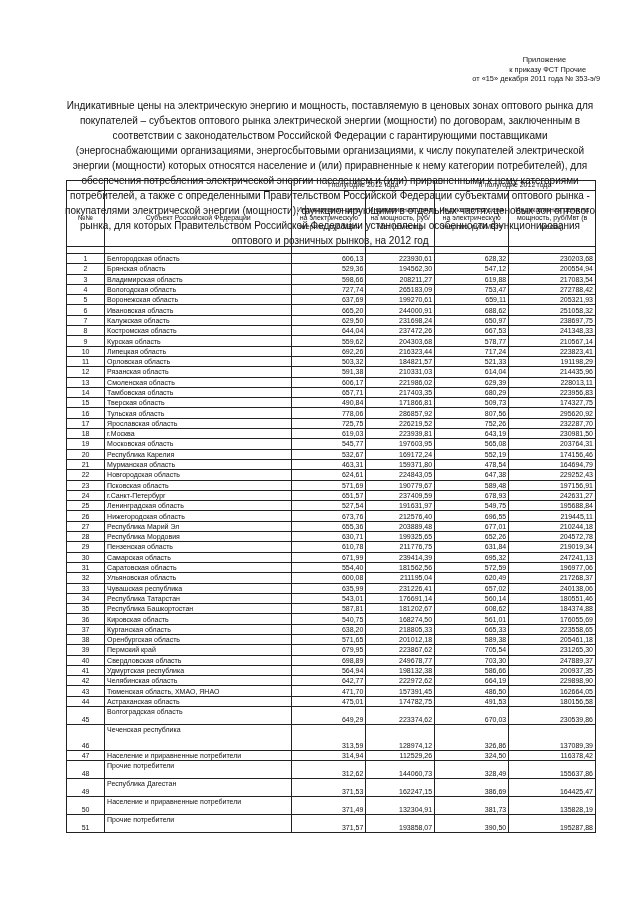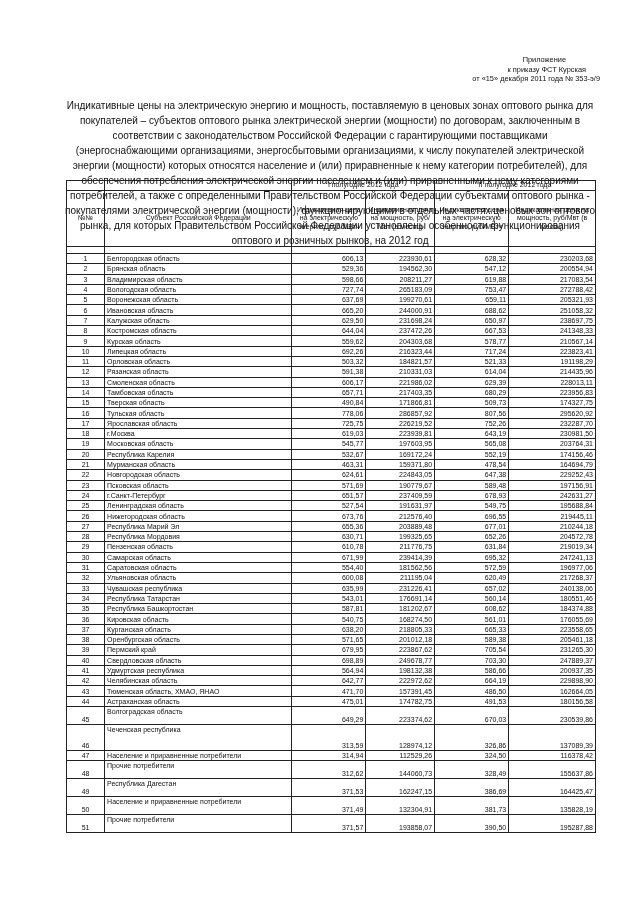--- a/index.html
+++ b/index.html
@@ -23,21 +23,21 @@
   table.t tr.tall td { height: 17px; vertical-align: bottom; }
   table.t tr.tall td.name { vertical-align: top; }
   table.t tr.xtall td { height: 25px; vertical-align: bottom; }
   table.t tr.xtall td.name { vertical-align: top; }
 </style>
 </head>
 <body>
 
 <div class="appendix">
   <div class="a1">Приложение</div>
-  <div class="a2">к приказу ФСТ Курская</div>
+  <div class="a2">к приказу ФСТ Прочие</div>
   <div class="a3">от «15» декабря 2011 года  № 353-э/9</div>
 </div>
 
 <div class="title">Индикативные цены на электрическую энергию и мощность, поставляемую в ценовых зонах оптового рынка для покупателей – субъектов оптового рынка электрической энергии (мощности) по договорам, заключенным в соответствии с законодательством Российской Федерации с гарантирующими поставщиками (энергоснабжающими организациями, энергосбытовыми организациями, к числу покупателей электрической энергии (мощности) которых относятся население и (или) приравненные к нему категории потребителей), для обеспечения потребления электрической энергии населением и (или) приравненными к нему категориями потребителей, а также с определенными Правительством Российской Федерации субъектами оптового рынка - покупателями электрической энергии (мощности), функционирующими в отдельных частях ценовых зон оптового рынка, для которых Правительством Российской Федерации установлены особенности функционирования оптового и розничных рынков, на 2012 год</div>
 
 <table class="t">
   <colgroup>
     <col style="width:36px">
     <col style="width:177px">
     <col style="width:70px">

